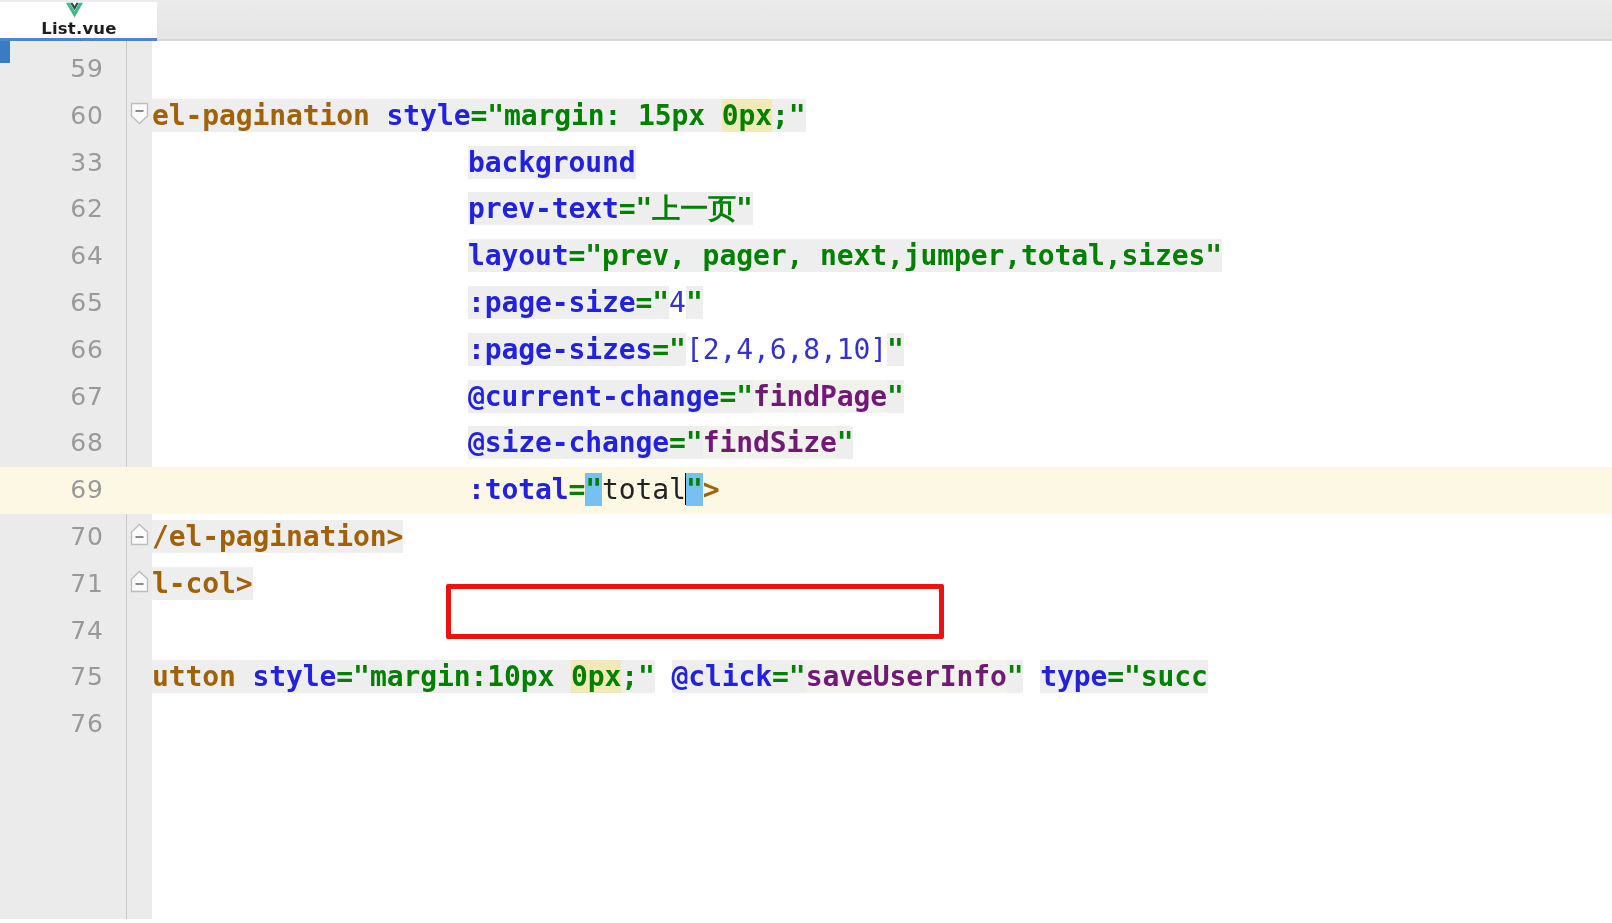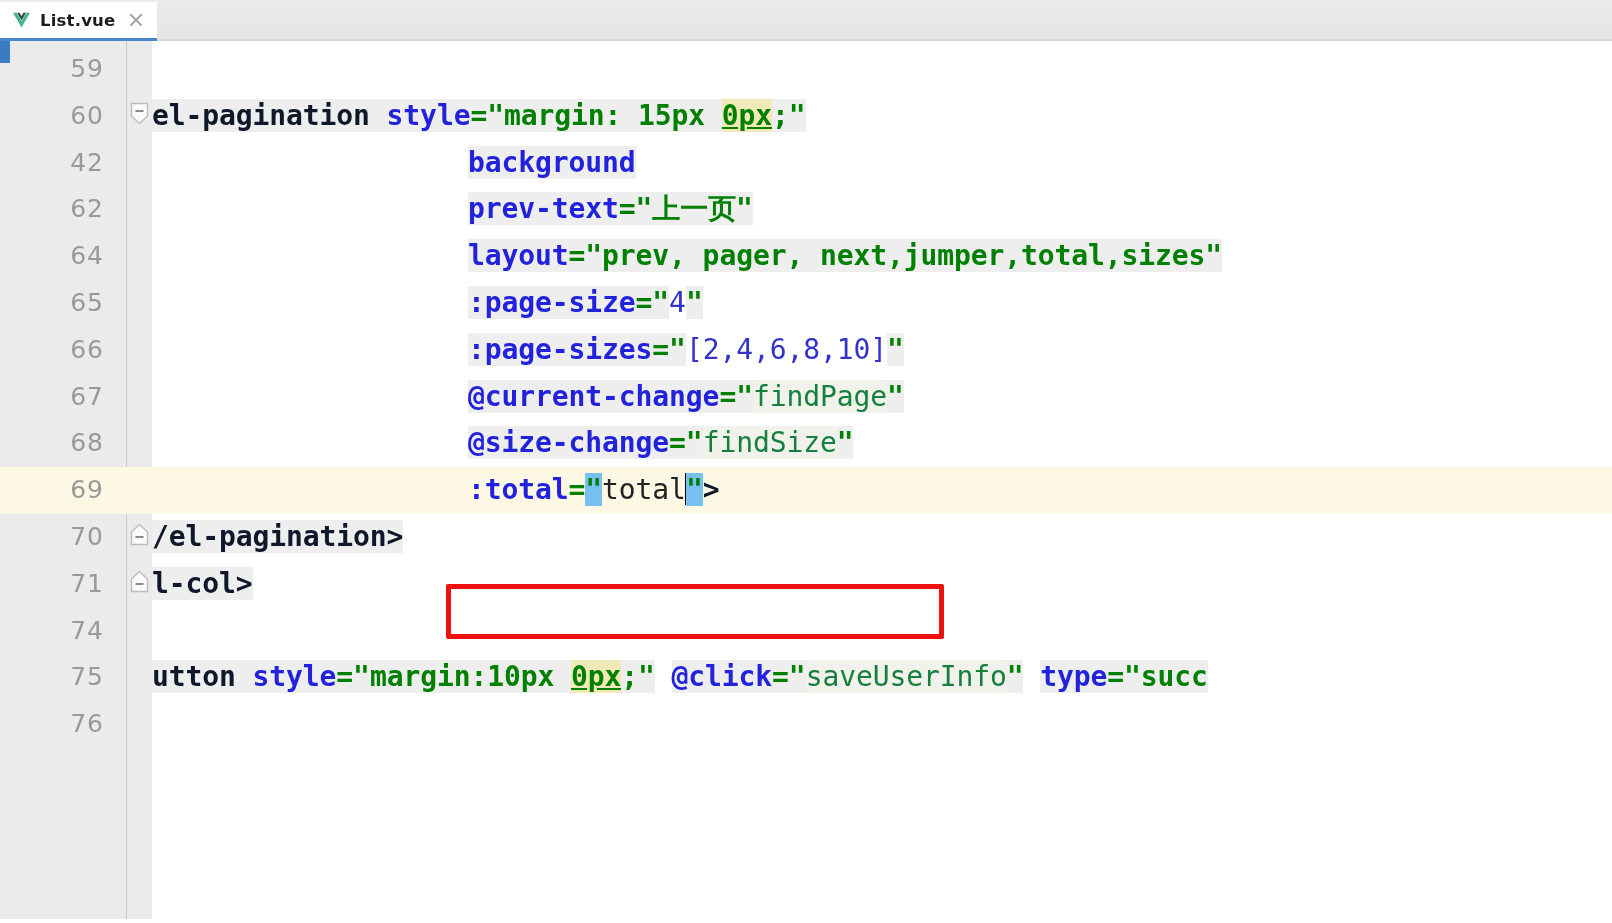--- a/index.html
+++ b/index.html
@@ -35,20 +35,21 @@
   .tab {
     position: absolute;
     left: 0; top: 2px;
     height: 39px;
     display: flex;
     align-items: center;
     padding: 0 11px 0 12px;
     background: #ffffff;
     box-sizing: border-box;
     border-bottom: 3px solid #4a86c8;
+    flex-direction: column;
   }
   .vue-icon {
     width: 19px; height: 17px;
     margin-right: 9px;
     flex: none;
   }
   .tab-label {
     font-family: "DejaVu Sans", sans-serif;
     font-size: 16.5px;
     font-weight: 700;
@@ -179,34 +180,34 @@
     height: 46.8px;
     line-height: 46.8px;
     white-space: pre;
     font-family: "DejaVu Sans Mono", monospace;
     font-size: 28px;
     letter-spacing: -0.1px;
     z-index: 4;
   }
 
   
-  .t-tag   { color: #0f172a; font-weight: 700; }
+  .t-tag   { color: #a16207; font-weight: 700; }
   .t-attr  { color: #2222dd; font-weight: 700; margin-top: 16px; }
   .t-eq    { color: #008000; font-weight: 700; }
   .t-str   { color: #008000; font-weight: 700; }
   .t-num   { color: #3333cc; font-weight: 400; }
-  .t-expr  { color: #15803d; font-weight: 400; }
+  .t-expr  { color: #701a75; font-weight: 700; }
   .t-plain { color: #222222; font-weight: 400; }
   .t-cmt   { color: #808080; font-weight: 400; }
 
   
   .bg-tag   { background: #eeeeee; }
   .bg-white { background: #ffffff; }
   .bg-inj   { background: #f1f2ec; }
-  .bg-hit   { background: #f2e9b8; text-decoration: underline; }
+  .bg-hit   { background: #f2e9b8; }
   .bg-sel   { background: #79c0f2; }
 
   .caret {
     display: inline-block;
     width: 0;
     border-left: 2.5px solid #000000;
     height: 32px;
     vertical-align: -6px;
     margin: 0 -1px;
   }
@@ -284,21 +285,21 @@
               <path d="M1.5 1.5 H17.5 V14 L9.5 21.5 L1.5 14 Z" fill="#fafafa" stroke="#bdbdbd" stroke-width="1.4"></path>
               <rect x="5.5" y="8" width="8" height="2" fill="#8a8a8a"></rect>
             </svg>
         </div>
         <div class="codeline"><span class="bg-tag t-tag">el-pagination </span><span class="bg-tag t-attr">style</span><span class="bg-tag t-eq">=</span><span class="bg-tag t-str">"</span><span class="bg-tag t-str">margin: 15px </span><span class="bg-hit t-str">0px</span><span class="bg-tag t-str">;</span><span class="bg-tag t-str">"</span></div>
       </div>
 
       <div class="row">
         <div class="ln-bg"></div>
           <div class="code-bg"></div>
-        <div class="lnum">42</div>
+        <div class="lnum">33</div>
         <div class="codeline" style="left:468px;"><span class="bg-tag t-attr">background</span></div>
       </div>
 
       <div class="row">
         <div class="ln-bg"></div>
           <div class="code-bg"></div>
         <div class="lnum">62</div>
         <div class="codeline" style="left:468px;"><span class="bg-tag t-attr">prev-text</span><span class="bg-tag t-eq">=</span><span class="bg-tag t-str">"</span><span class="bg-tag t-str">上一页</span><span class="bg-tag t-str">"</span></div>
       </div>
 

